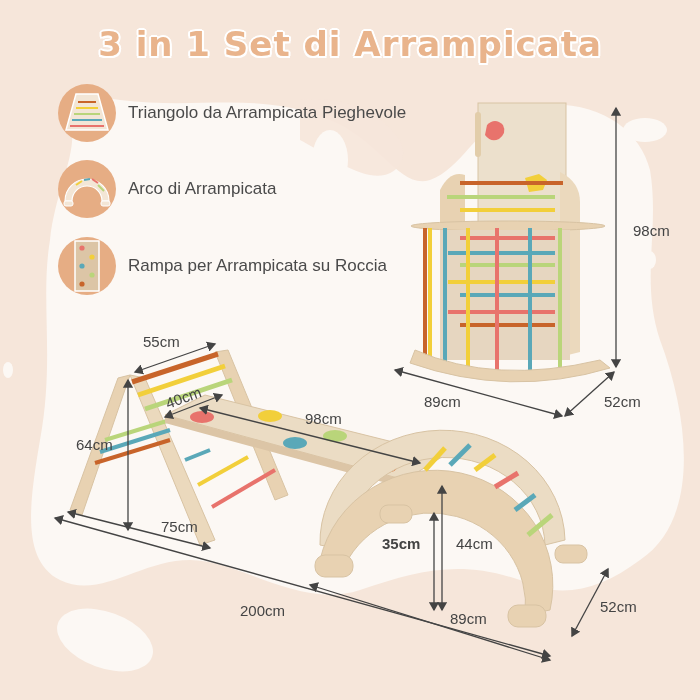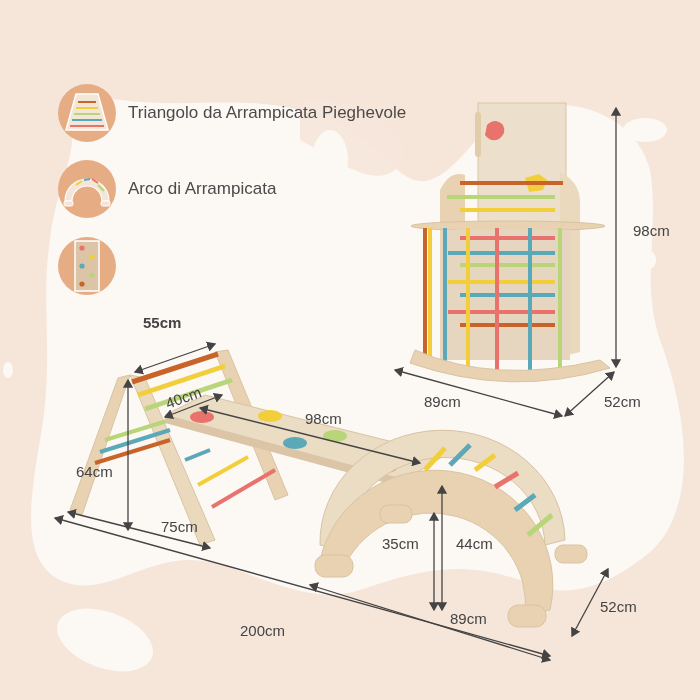--- a/index.html
+++ b/index.html
@@ -28,20 +28,21 @@
     <path fill="#fcf8f4" d="M70,120 C60,100 90,95 120,100 C200,110 260,90 330,120 C380,140 400,190 430,180 C470,165 480,110 540,105 C600,100 640,130 650,170 C660,230 640,280 660,340 C690,420 700,520 640,560 C600,590 560,600 520,580 C460,560 420,570 360,590 C300,610 240,560 190,560 C140,560 100,600 60,580 C20,560 30,500 40,440 C55,360 40,300 50,240 C55,190 80,150 70,120 Z"></path>
     <ellipse cx="135" cy="255" rx="25" ry="18" fill="#fcf8f4" transform="rotate(30 135 255)"></ellipse>
     <ellipse cx="105" cy="640" rx="50" ry="28" fill="#fcf8f4" transform="rotate(20 105 640)"></ellipse>
     <path fill="#f6e6da" d="M300,100 C340,95 380,110 400,140 C410,160 395,180 370,175 C345,170 320,150 300,140 Z" opacity="0.9"></path>
     <ellipse cx="330" cy="160" rx="18" ry="30" fill="#fcf8f4"></ellipse>
     <ellipse cx="645" cy="130" rx="22" ry="12" fill="#fcf8f4"></ellipse>
     <ellipse cx="650" cy="260" rx="6" ry="9" fill="#fcf8f4"></ellipse>
     <ellipse cx="8" cy="370" rx="5" ry="8" fill="#fcf8f4"></ellipse>
   </svg>
 
+  <div class="title">3 in 1 Set di Arrampicata</div>
 
   <div class="feature" style="top:160px;">
     <div class="circle">
       <svg width="50" height="40" viewBox="0 0 50 40">
         <path d="M3,32 A22,22 0 0 1 47,32 L40,32 A15,15 0 0 0 10,32 Z" fill="#f3e6d6" stroke="#fff" stroke-width="1.2"></path>
         <line x1="14" y1="16" x2="20" y2="12" stroke="#f2cf3a" stroke-width="2"></line>
         <line x1="22" y1="11" x2="28" y2="10" stroke="#5aa8b8" stroke-width="2"></line>
         <line x1="30" y1="10" x2="36" y2="14" stroke="#e8736c" stroke-width="2"></line>
         <line x1="36" y1="16" x2="42" y2="22" stroke="#b9d57a" stroke-width="2"></line>
         <rect x="2" y="32" width="9" height="5" rx="2" fill="#f3e6d6" stroke="#fff"></rect>
@@ -69,20 +70,21 @@
     <div class="circle">
       <svg width="30" height="54" viewBox="0 0 30 54">
         <rect x="3" y="2" width="24" height="50" fill="#dcc5a6" stroke="#fff" stroke-width="1.5"></rect>
         <circle cx="10" cy="9" r="2.6" fill="#e8736c"></circle>
         <circle cx="20" cy="18" r="2.6" fill="#f2cf3a"></circle>
         <circle cx="10" cy="27" r="2.6" fill="#5aa8b8"></circle>
         <circle cx="20" cy="36" r="2.6" fill="#b9d57a"></circle>
         <circle cx="10" cy="45" r="2.6" fill="#c8642a"></circle>
       </svg>
     </div>
+    <span class="label">Rampa per Arrampicata su Roccia</span>
   </div>
 
   <svg class="product-svg" viewBox="0 0 700 700">
     <defs>
       <marker id="arr" markerWidth="8" markerHeight="8" refX="6" refY="4" orient="auto-start-reverse">
         <path d="M0,0 L7,4 L0,8 Z" fill="#444"></path>
       </marker>
     </defs>
 
     <g>
@@ -166,24 +168,24 @@
     <line x1="55" y1="518" x2="550" y2="656" stroke="#444" stroke-width="1.3" marker-start="url(#arr)" marker-end="url(#arr)"></line>
     <line x1="434" y1="513" x2="434" y2="610" stroke="#444" stroke-width="1.3" marker-start="url(#arr)" marker-end="url(#arr)"></line>
     <line x1="442" y1="486" x2="442" y2="610" stroke="#444" stroke-width="1.3" marker-start="url(#arr)" marker-end="url(#arr)"></line>
     <line x1="310" y1="585" x2="550" y2="660" stroke="#444" stroke-width="1.3" marker-start="url(#arr)" marker-end="url(#arr)"></line>
     <line x1="572" y1="636" x2="608" y2="569" stroke="#444" stroke-width="1.3" marker-start="url(#arr)" marker-end="url(#arr)"></line>
   </svg>
 
   <span class="dim" style="left:633px; top:222px;">98cm</span>
   <span class="dim" style="left:424px; top:393px;">89cm</span>
   <span class="dim" style="left:604px; top:393px;">52cm</span>
-  <span class="dim" style="left:143px; top:314px;font-weight:bold;">55cm</span>
+  <span class="dim" style="left:143px; top:333px;">55cm</span>
   <span class="dim" style="left:165px; top:389px; transform:rotate(-20deg);">40cm</span>
   <span class="dim" style="left:305px; top:410px;">98cm</span>
-  <span class="dim" style="left:76px; top:463px;">64cm</span>
+  <span class="dim" style="left:76px; top:436px;">64cm</span>
   <span class="dim" style="left:161px; top:518px;">75cm</span>
-  <span class="dim" style="left:382px; top:535px;">35cm</span>
+  <span class="dim" style="left:382px; top:535px;font-weight:bold;">35cm</span>
   <span class="dim" style="left:456px; top:535px;">44cm</span>
-  <span class="dim" style="left:240px; top:602px;margin-top:20px;">200cm</span>
+  <span class="dim" style="left:240px; top:602px;">200cm</span>
   <span class="dim" style="left:450px; top:610px;">89cm</span>
   <span class="dim" style="left:600px; top:598px;">52cm</span>
 
 </div>
 
 </body></html>

